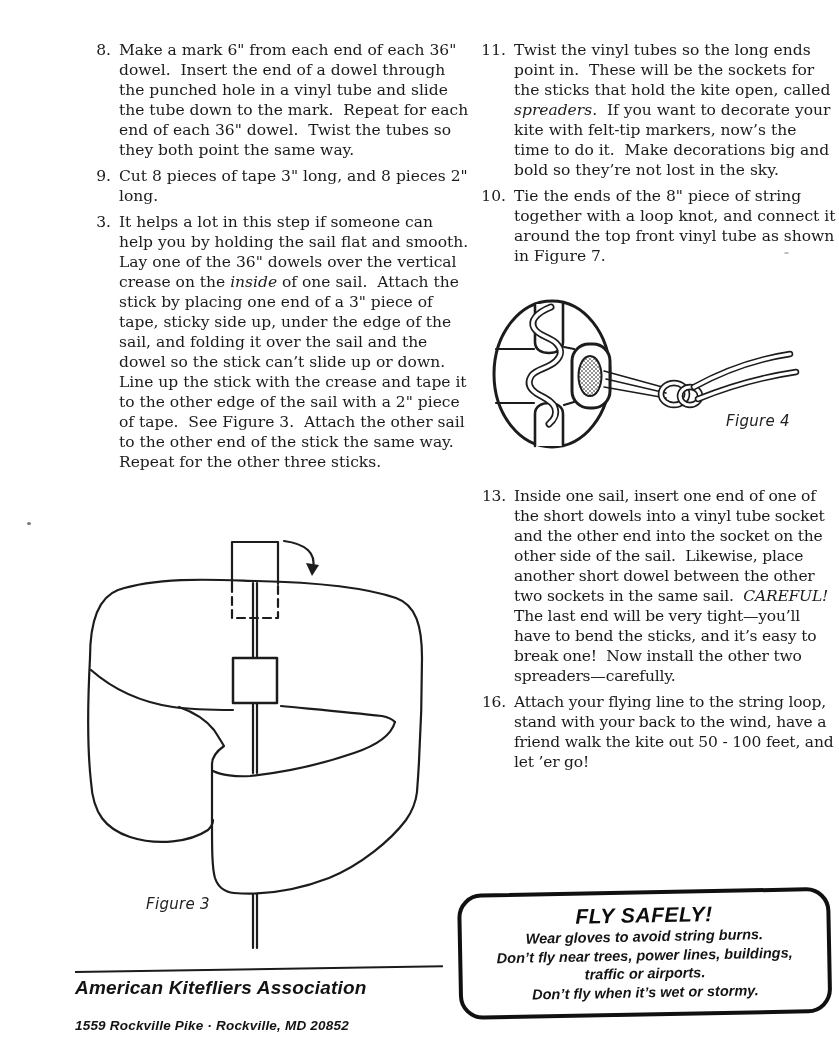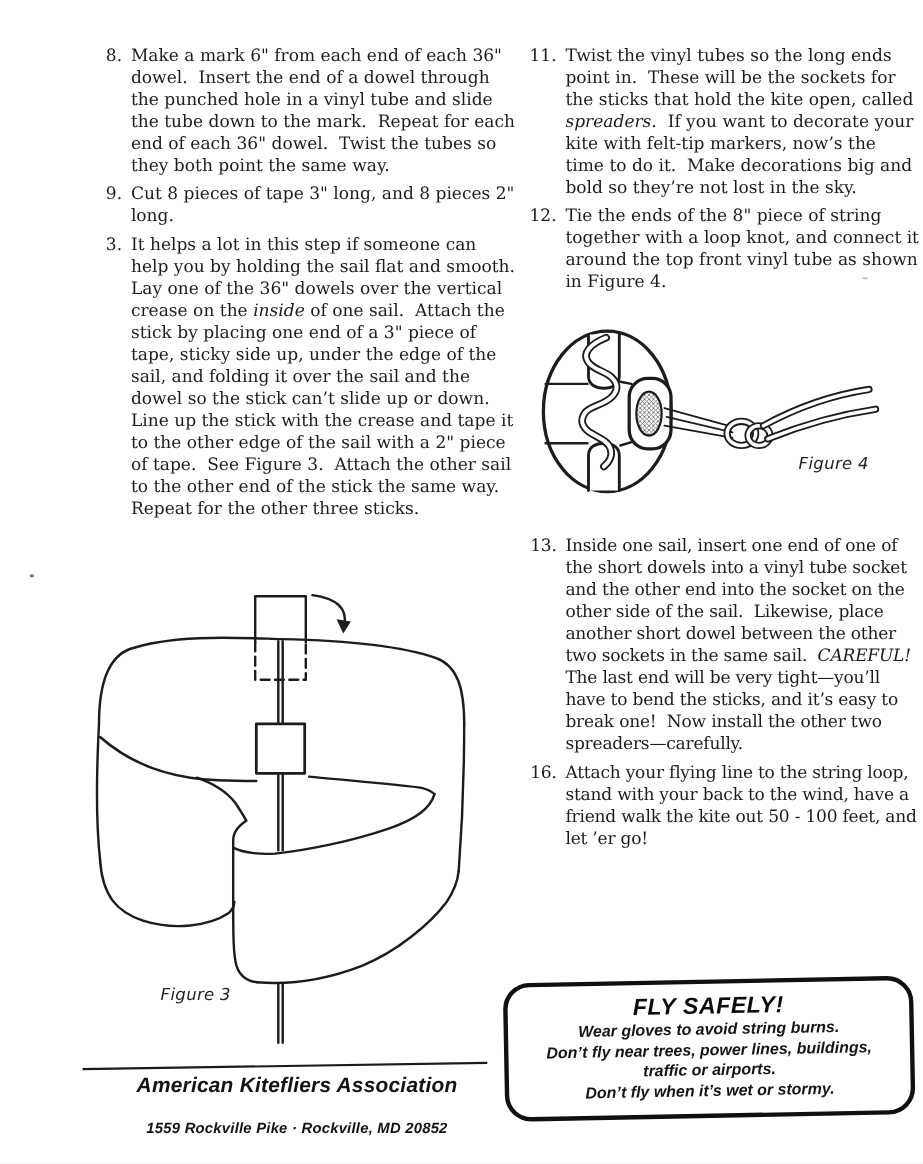--- a/index.html
+++ b/index.html
@@ -29,21 +29,21 @@
     transform:rotate(-1.1deg); transform-origin:left top;
     text-align:center; font-family:"Liberation Sans", sans-serif;
     padding-top:9px; box-sizing:content-box; background:#fff;
   }
   .sb-title{font-size:21px; font-weight:bold; font-style:italic; letter-spacing:0.5px; color:#0d0d0d;}
   .sb-line{font-size:14.5px; font-weight:bold; font-style:italic; line-height:18.5px; color:#141414;}
   #footer-line{
     position:absolute; left:75px; top:971px; width:368px; height:0;
     border-top:2px solid #1b1b1b; transform:rotate(-0.9deg); transform-origin:left center;
   }
-  #footer{position:absolute; left:90px; top:977px; width:360px; text-align:center;
+  #footer{position:absolute; left:75px; top:977px; width:360px; 
     font-family:"Liberation Sans", sans-serif; font-style:italic; font-weight:bold; color:#131313;}
   .f-org{font-size:19px; letter-spacing:0.2px;}
   .f-addr{font-size:13.5px; margin-top:19px; letter-spacing:0.2px;}
   .speck{position:absolute; background:#777; border-radius:50%;}
 </style>
 </head>
 <body>
 
 <div id="page">
 
@@ -60,22 +60,22 @@
         <span class="num">3.</span>
         <span class="stext"><span>It helps a lot in this step if someone can help you by holding the sail flat and smooth.  Lay one of the 36" dowels over the vertical crease on the </span><span class="it">inside</span><span> of one sail.  Attach the stick by placing one end of a 3" piece of tape, sticky side up, under the edge of the sail, and folding it over the sail and the dowel so the stick can’t slide up or down.  Line up the stick with the crease and tape it to the other edge of the sail with a 2" piece of tape.  See Figure 3.  Attach the other sail to the other end of the stick the same way.  Repeat for the other three sticks.</span></span>
       </div>
     </div>
   <div class="col" id="right-col-a">
       <div class="step">
         <span class="num">11.</span>
         <span class="stext"><span>Twist the vinyl tubes so the long ends point in.  These will be the sockets for the sticks that hold the kite open, called </span><span class="it">spreaders.</span><span>  If you want to decorate your kite with felt-tip markers, now’s the time to do it.  Make decorations big and bold so they’re not lost in the sky.</span></span>
       </div>
       <div class="step">
-        <span class="num">12.</span>
-        <span class="stext"><span>Tie the ends of the 8" piece of string together with a loop knot, and connect it around the top front vinyl tube as shown in Figure 4.</span></span>
+        <span class="num">10.</span>
+        <span class="stext"><span>Tie the ends of the 8" piece of string together with a loop knot, and connect it around the top front vinyl tube as shown in Figure 7.</span></span>
       </div>
     </div>
   <div class="col" id="right-col-b">
       <div class="step">
         <span class="num">13.</span>
         <span class="stext"><span>Inside one sail, insert one end of one of the short dowels into a vinyl tube socket and the other end into the socket on the other side of the sail.  Likewise, place another short dowel between the other two sockets in the same sail.  </span><span class="it">CAREFUL!</span><span> The last end will be very tight—you’ll have to bend the sticks, and it’s easy to break one!  Now install the other two spreaders—carefully.</span></span>
       </div>
       <div class="step">
         <span class="num">16.</span>
         <span class="stext"><span>Attach your flying line to the string loop, stand with your back to the wind, have a friend walk the kite out 50 - 100 feet, and let ’er go!</span></span>

